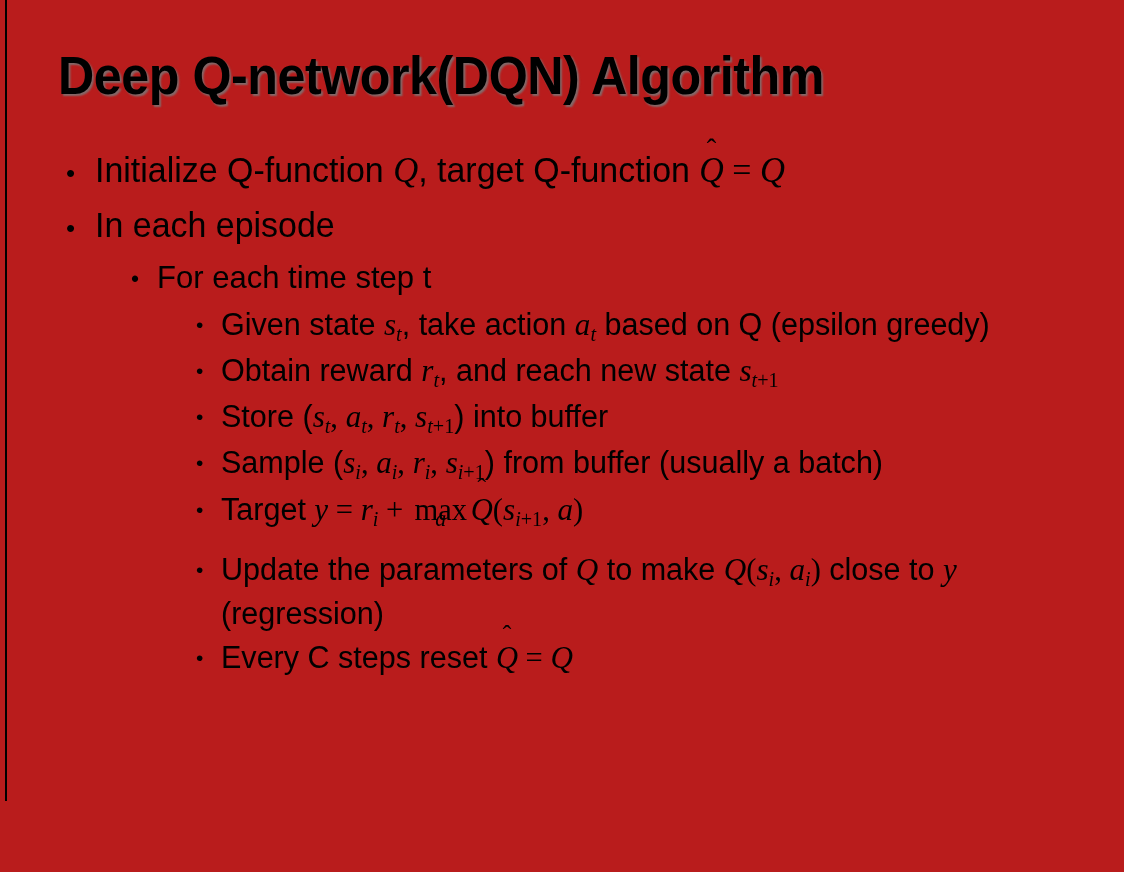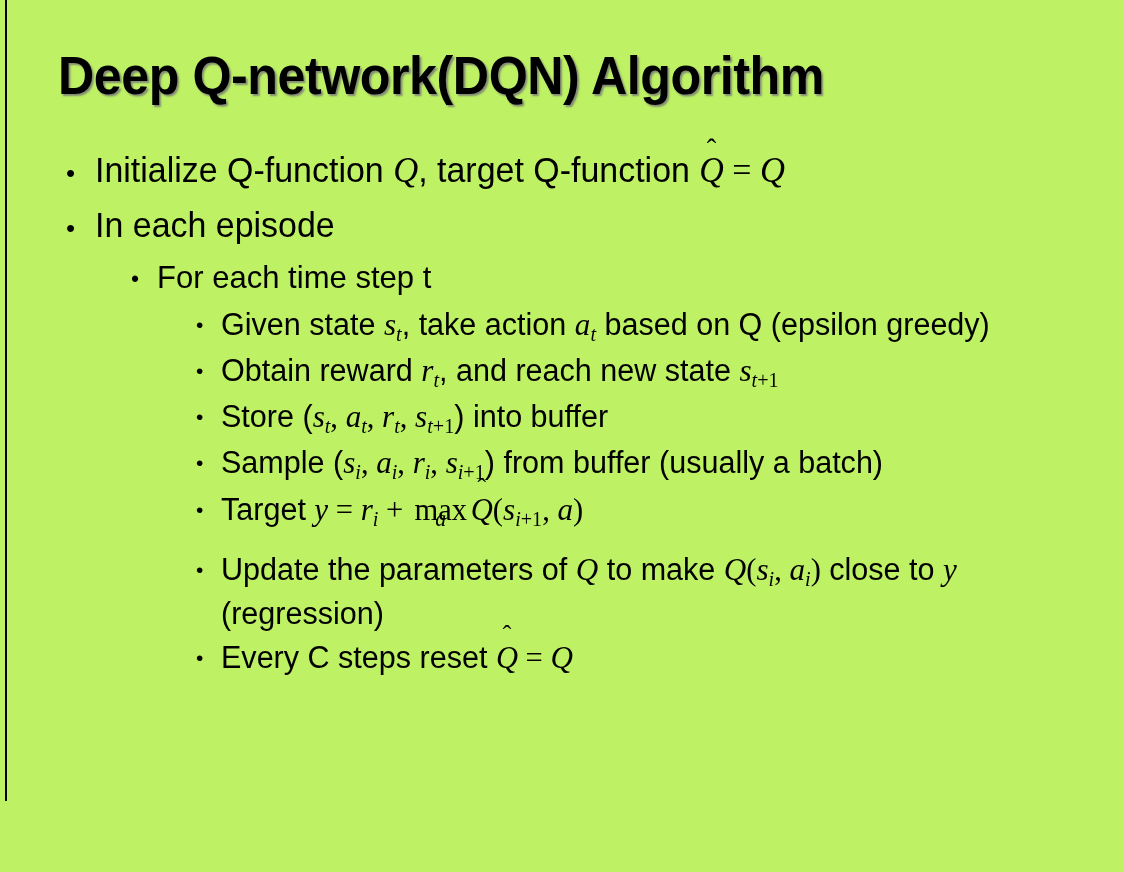--- a/index.html
+++ b/index.html
@@ -8,21 +8,21 @@
     background: #ffffff;
   }
   body {
     font-family: "Liberation Sans", sans-serif;
   }
 
   .slide {
     position: relative;
     width: 1124px;
     height: 872px;
-    background: #bef264;
+    background: #b91c1c;
     overflow: hidden;
   }
 
   
   .edge-left {
     position: absolute;
     left: 5px;
     top: 0;
     width: 2px;
     height: 801px;

